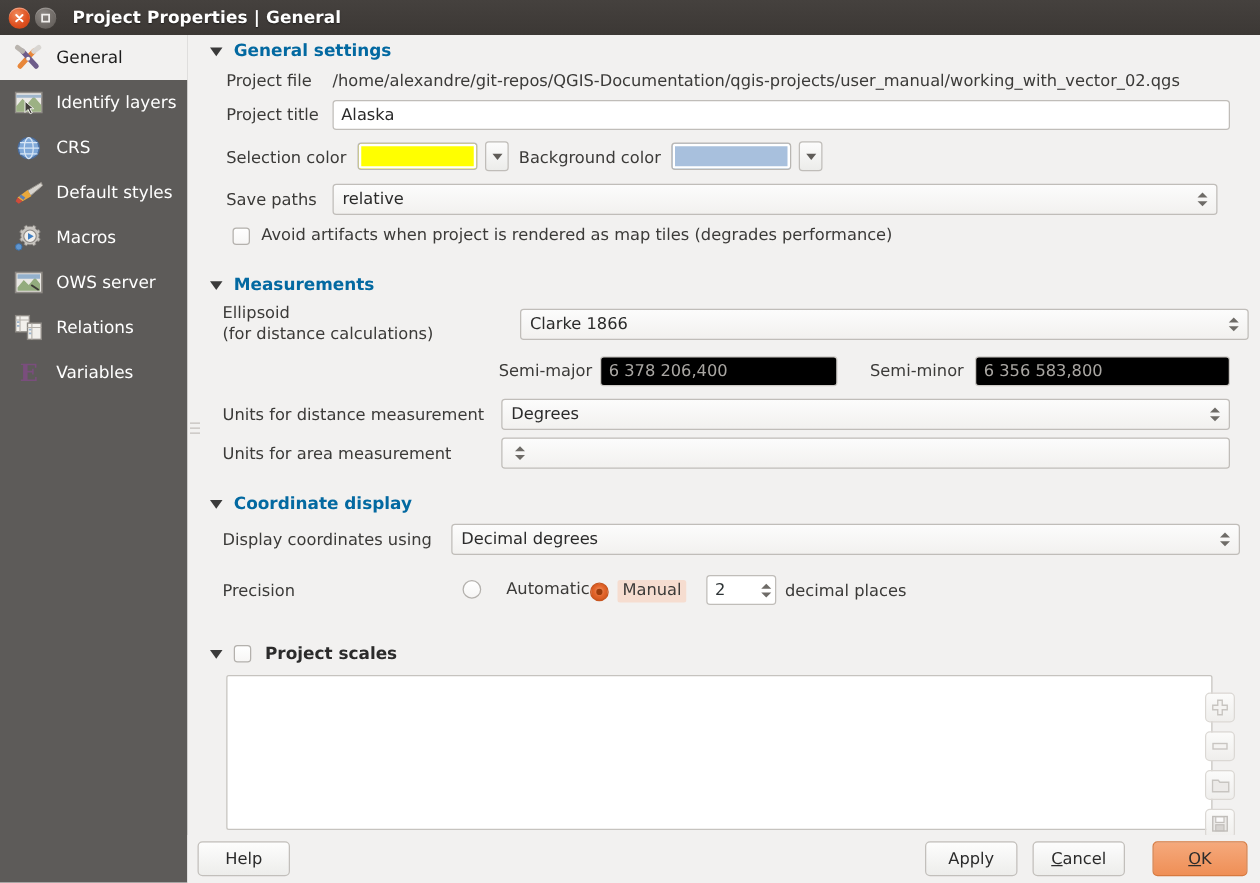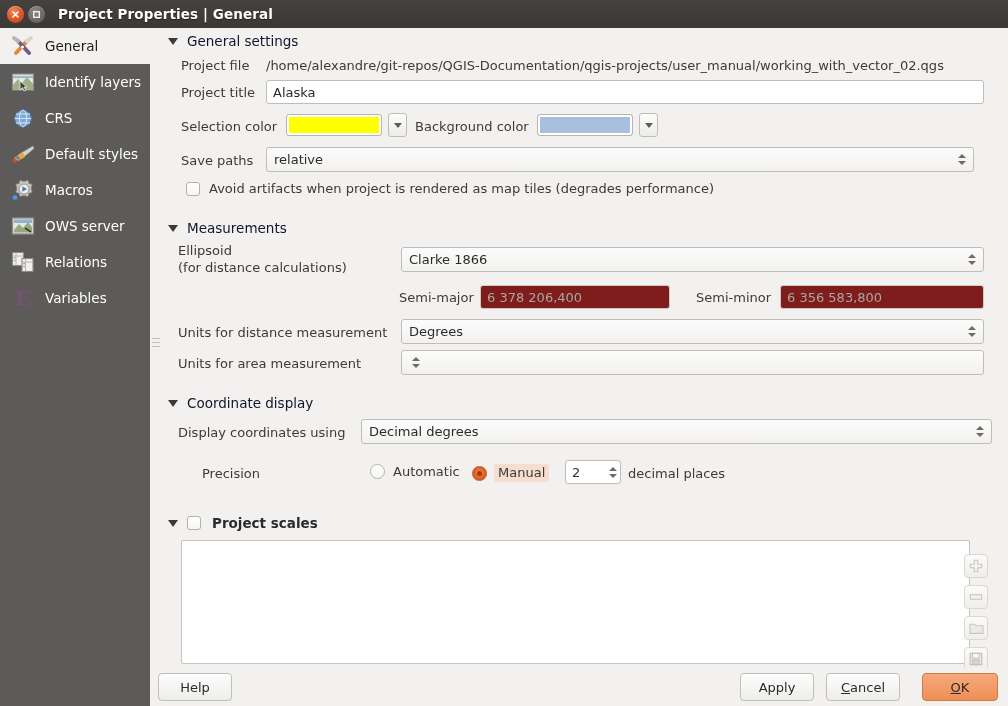--- a/index.html
+++ b/index.html
@@ -84,22 +84,22 @@
 
   
   .content {
     position: absolute; top: 28px; left: 162px;
     width: 846px; height: 640px;
     background: #f2f1f0;
   }
 
   .section-head {
     display: flex; align-items: center;
-    font-weight: normal; font-size: 13.5px;
-    color: #0f172a;
+    font-weight: bold; font-size: 13.5px;
+    color: #0369a1;
   }
   .tri {
     width: 0; height: 0;
     border-left: 5.5px solid transparent;
     border-right: 5.5px solid transparent;
     border-top: 7px solid #3a3a3a;
     margin-right: 9px;
   }
 
   .lbl { color: #3c3b39; font-size: 13px; white-space: nowrap; }
@@ -110,21 +110,21 @@
     background: #ffffff;
     border: 1px solid #c0bdb9;
     border-radius: 3px;
     height: 24px;
     display: flex; align-items: center;
     padding: 0 6px;
     font-size: 13px;
     color: #2b2b2b;
   }
   .ledit.disabled {
-    background: #7f1d1d;
+    background: #000000;
     color: #a9a6a2;
     border-color: #cdcac6;
   }
 
   
   .combo {
     background: linear-gradient(to bottom, #fcfcfc 0%, #f2f1ef 100%);
     border: 1px solid #c0bdb9;
     border-radius: 3px;
     height: 25px;
@@ -423,21 +423,21 @@
     <span class="lbl">Avoid artifacts when project is rendered as map tiles (degrades performance)</span>
   </div>
 
   <div class="section-head" style="position:absolute;left:6px;top:192px;">
     <span class="tri"></span>
     <span>Measurements</span>
   </div>
 
   <div class="lbl" style="position:absolute;left:16px;top:215px;">Ellipsoid</div>
   <div class="lbl" style="position:absolute;left:16px;top:232px;">(for distance calculations)</div>
-  <div class="combo" style="position:absolute;left:239px;top:219px;width:583px;">
+  <div class="combo" style="position:absolute;left:254px;top:219px;width:583px;">
     <span class="ctext">Clarke 1866</span>
     <span class="spin">
         <i class="up"></i>
         <i class="dn"></i>
       </span>
   </div>
 
   <div class="lbl" style="position:absolute;left:237px;top:262px;">Semi-major</div>
   <div class="ledit disabled" style="position:absolute;left:318px;top:257px;width:190px;">6 378 206,400</div>
   <div class="lbl" style="position:absolute;left:534px;top:262px;">Semi-minor</div>
@@ -467,23 +467,23 @@
 
   <div class="lbl" style="position:absolute;left:16px;top:397px;">Display coordinates using</div>
   <div class="combo" style="position:absolute;left:199px;top:391px;width:631px;">
     <span class="ctext">Decimal degrees</span>
     <span class="spin">
         <i class="up"></i>
         <i class="dn"></i>
       </span>
   </div>
 
-  <div class="lbl" style="position:absolute;left:16px;top:438px;margin-left:24px;">Precision</div>
-
-  <div style="position:absolute;left:208px;top:436px;display:flex;align-items:center;gap:8px;">
+  <div class="lbl" style="position:absolute;left:16px;top:438px;">Precision</div>
+
+  <div style="position:absolute;left:208px;top:436px;display:flex;align-items:center;gap:20px;">
     <span class="radio"></span>
     <span class="lbl">Automatic</span>
   </div>
 
   <div style="position:absolute;left:310px;top:436px;display:flex;align-items:center;gap:7px;">
     <span class="radio on"></span>
     <span class="lbl hl">Manual</span>
   </div>
 
   <div class="spinbox" style="position:absolute;left:403px;top:432px;width:56px;">

